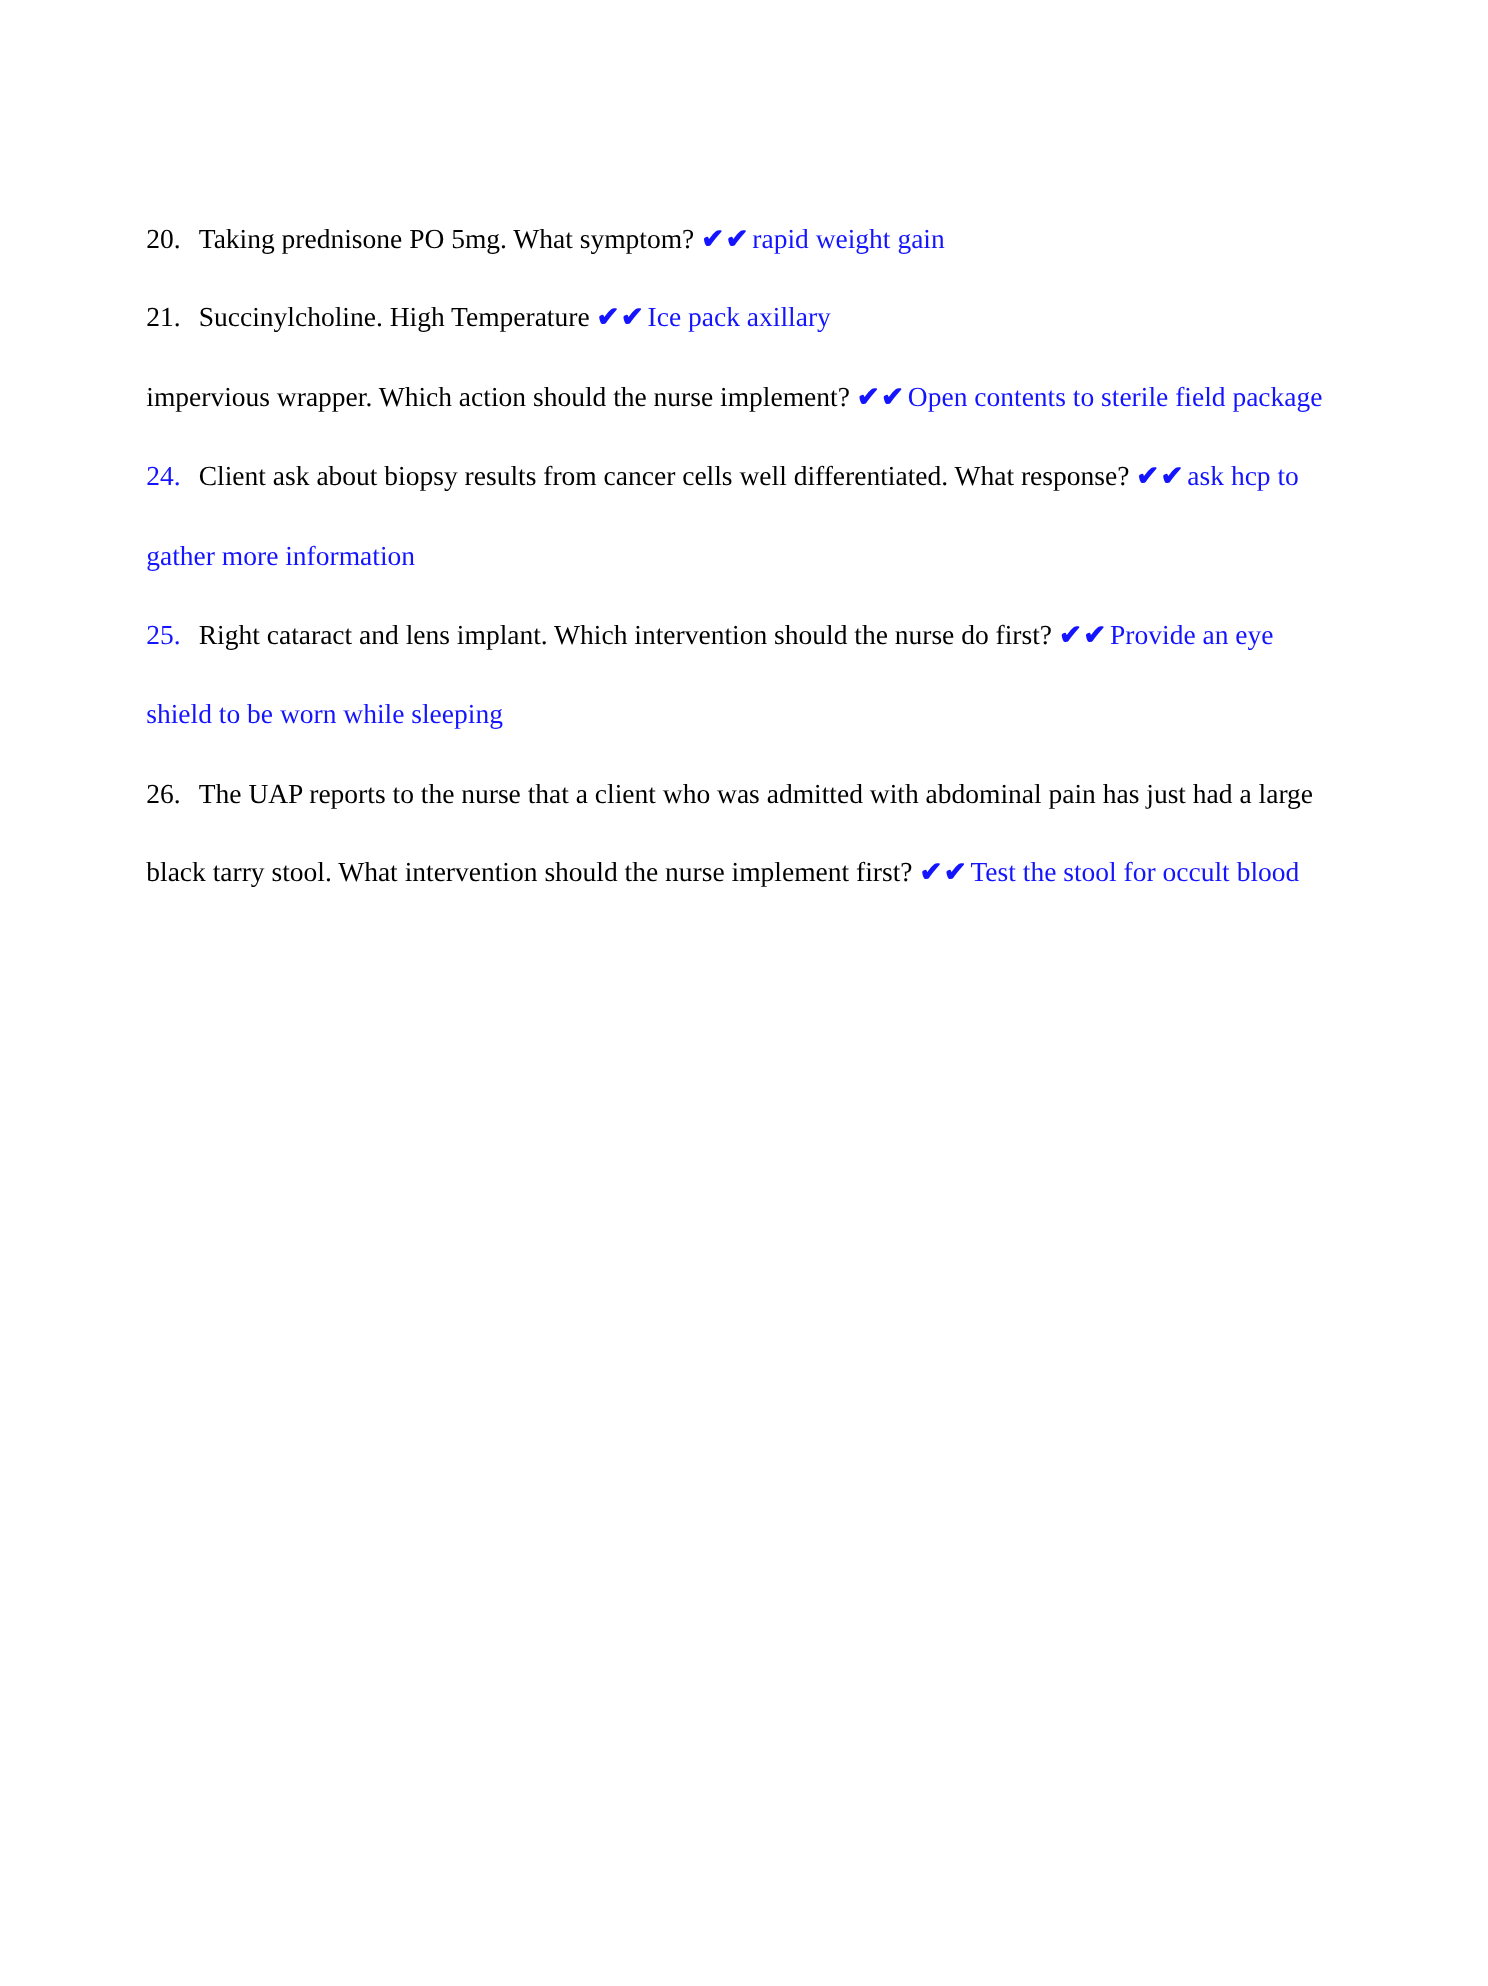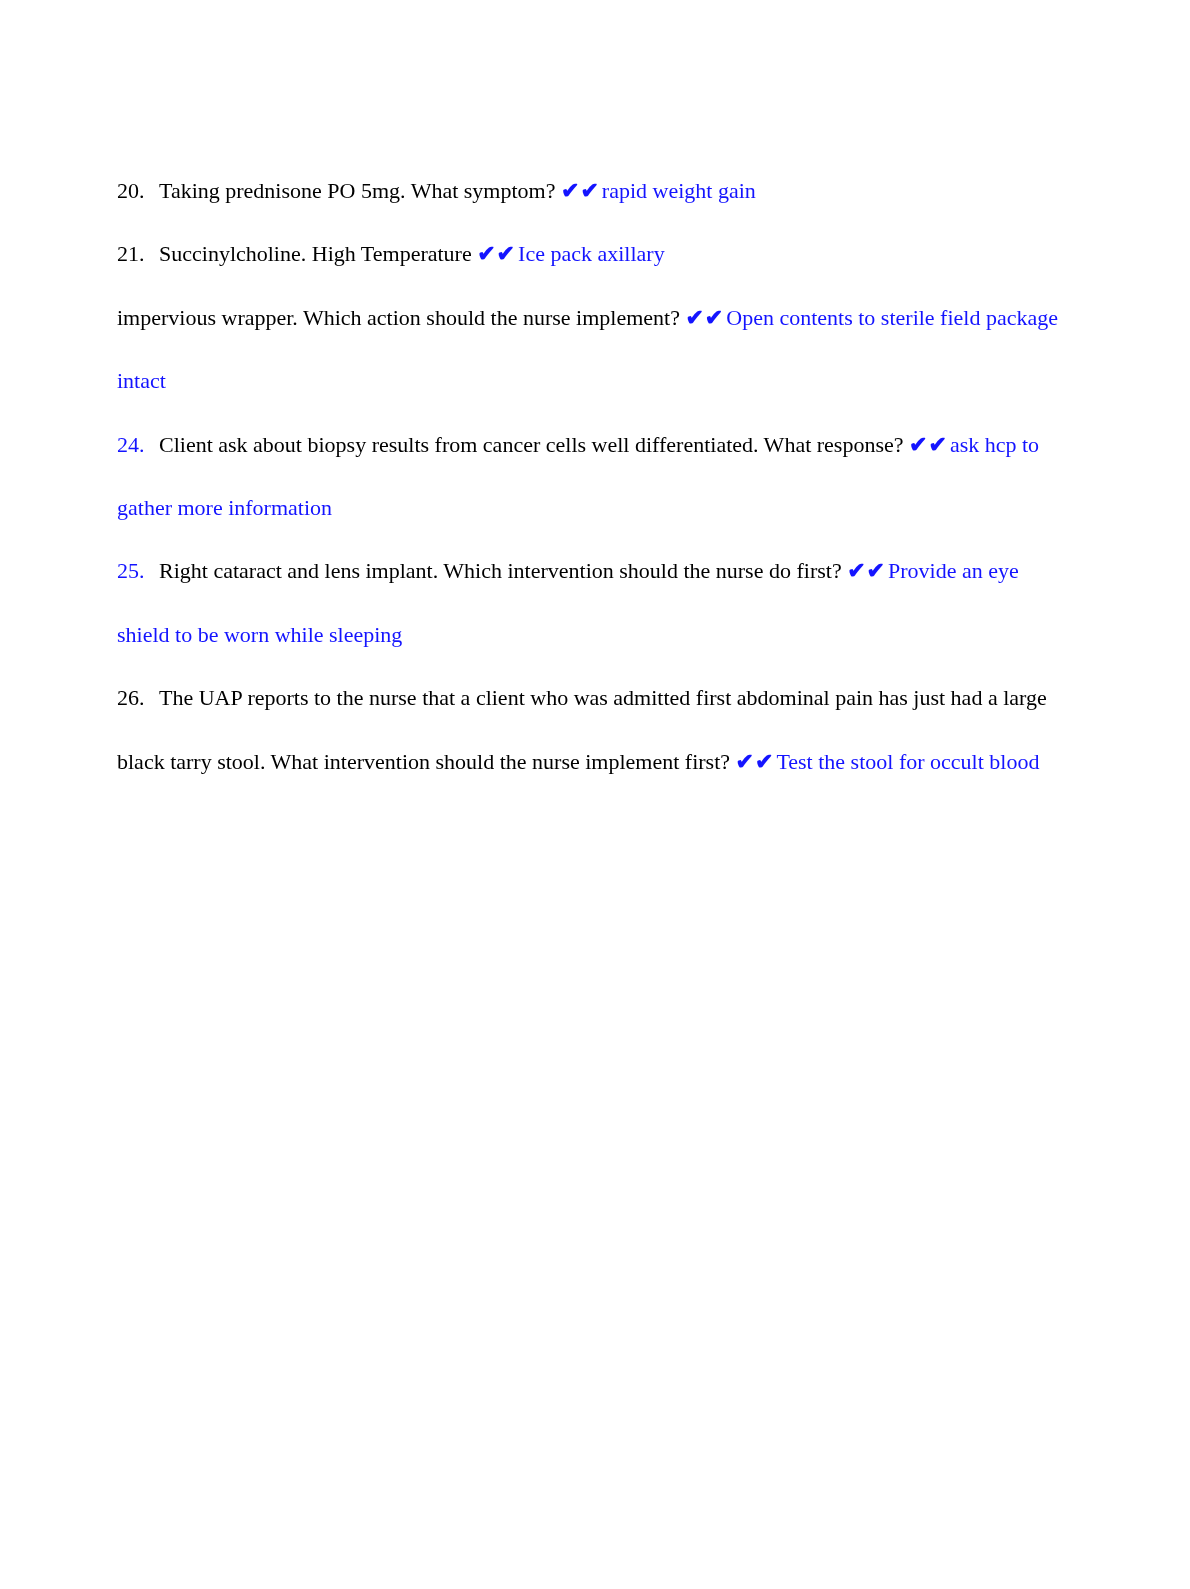--- a/index.html
+++ b/index.html
@@ -41,21 +41,20 @@
   }
 </style>
 </head>
 <body>
 
 <div class="page">
   <div>
       <div class="line"><span class="seg-black num">20.</span><span class="seg-black">Taking prednisone PO 5mg. What symptom? </span><span class="seg-blue check">✔✔</span><span class="seg-blue">rapid weight gain</span></div>
       <div class="line"><span class="seg-black num">21.</span><span class="seg-black">Succinylcholine. High Temperature </span><span class="seg-blue check">✔✔</span><span class="seg-blue">Ice pack axillary</span></div>
       <div class="line"><span class="seg-black">impervious wrapper. Which action should the nurse implement? </span><span class="seg-blue check">✔✔</span><span class="seg-blue">Open contents to sterile field package</span></div>
-      <div class="line"><span class="seg-blue">intact</span></div>
       <div class="line"><span class="seg-blue num">24.</span><span class="seg-black">Client ask about biopsy results from cancer cells well differentiated. What response? </span><span class="seg-blue check">✔✔</span><span class="seg-blue">ask hcp to</span></div>
       <div class="line"><span class="seg-blue">gather more information</span></div>
       <div class="line"><span class="seg-blue num">25.</span><span class="seg-black">Right cataract and lens implant. Which intervention should the nurse do first? </span><span class="seg-blue check">✔✔</span><span class="seg-blue">Provide an eye</span></div>
       <div class="line"><span class="seg-blue">shield to be worn while sleeping</span></div>
-      <div class="line"><span class="seg-black num">26.</span><span class="seg-black">The UAP reports to the nurse that a client who was admitted first abdominal pain has just had a large</span></div>
+      <div class="line"><span class="seg-black num">26.</span><span class="seg-black">The UAP reports to the nurse that a client who was admitted with abdominal pain has just had a large</span></div>
       <div class="line"><span class="seg-black">black tarry stool. What intervention should the nurse implement first? </span><span class="seg-blue check">✔✔</span><span class="seg-blue">Test the stool for occult blood</span></div>
     </div>
 </div>
 
 </body></html>

